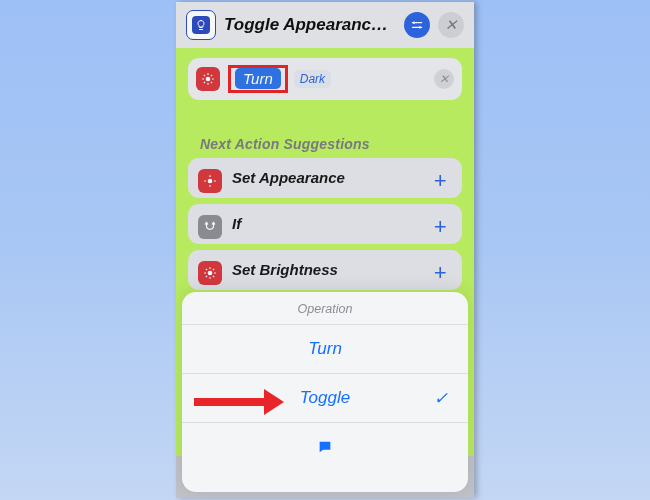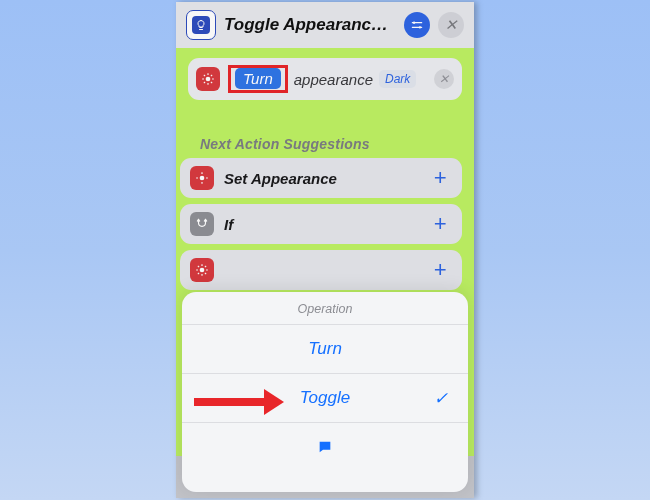--- a/index.html
+++ b/index.html
@@ -33,22 +33,22 @@
   display: flex; align-items: center; padding: 0 8px; gap: 6px;
 }
 .red-sq { width: 24px; height: 24px; border-radius: 6px; background: #d83a3f; display:flex; align-items:center; justify-content:center; }
 .highlight-box { border: 3px solid #e8262a; padding: 2px 4px; margin-left: 2px; }
 .pill-blue { background: #2f76e8; color: #fff; border-radius: 5px; padding: 2px 8px; font-size: 15px; font-weight:500; }
 .dark-token { color: #2f66e5; font-size: 12px; font-weight: 500; padding: 2px 6px; background:#e2e6ee; border-radius:5px; }
 .card-text { color: #3a3a3e; font-size: 15px; }
 .card-close { margin-left: auto; width: 20px; height: 20px; border-radius: 50%; background: #d7d8dd; color:#92939a; font-size:12px; display:flex; align-items:center; justify-content:center; }
 .section-title { margin: 36px 14px 6px 24px; color: #7d7e84; font-size: 14px; font-weight: 600; letter-spacing: .2px; }
 .sugg {
-  margin: 6px 12px 0 4px; background: #e5e6eb; border-radius: 11px; height: 40px;
-  display: flex; align-items: center; padding: 0 10px; gap: 10px;
+  margin: 6px 12px 0 12px; background: #e5e6eb; border-radius: 11px; height: 40px;
+  display: flex; align-items: flex-start; padding: 11px 10px; gap: 10px;
 }
 .sugg-icon { width: 24px; height: 24px; border-radius: 6px; display:flex; align-items:center; justify-content:center; }
 .sugg-red { background: #d83a3f; }
 .sugg-gray { background: #8f9096; }
 .sugg-label { font-size: 15px; font-weight: 600; color: #1a1a1c; }
 .plus { margin-left: auto; width: 24px; height: 24px; border-radius: 50%; background: transparent; color: #2f66e5; font-size: 22px; font-weight: 400; display:flex; align-items:center; justify-content:center; }
 .dim-overlay { position: absolute; left:0; right:0; top:0; bottom:0; background: rgba(0,0,0,0.03); pointer-events:none; }
 .sheet {
   position: absolute; left: 6px; right: 6px; bottom: 6px; height: 200px;
   background: #f4f5f7; border-radius: 14px; display:flex; flex-direction:column;
@@ -110,21 +110,20 @@
             <line x1="4.9" y1="4.9" x2="7" y2="7"></line>
             <line x1="17" y1="17" x2="19.1" y2="19.1"></line>
             <line x1="4.9" y1="19.1" x2="7" y2="17"></line>
             <line x1="17" y1="7" x2="19.1" y2="4.9"></line>
           </g>
         </svg>
     </div>
     <span class="highlight-box">
       <span class="pill-blue">Turn</span>
     </span>
-    <span class="card-text">appearance</span>
     <span class="dark-token">Dark</span>
     <span class="card-close">✕</span>
   </div>
 
   <div class="section-title">Next Action Suggestions</div>
 
   <div class="sugg">
     <div class="sugg-icon sugg-red">
       <svg width="14" height="14" viewBox="0 0 24 24">
           <circle cx="12" cy="12" r="4" fill="#fff"></circle>
@@ -159,20 +158,21 @@
             <line x1="12" y1="19" x2="12" y2="22"></line>
             <line x1="2" y1="12" x2="5" y2="12"></line>
             <line x1="19" y1="12" x2="22" y2="12"></line>
             <line x1="4.9" y1="4.9" x2="7" y2="7"></line>
             <line x1="17" y1="17" x2="19.1" y2="19.1"></line>
             <line x1="4.9" y1="19.1" x2="7" y2="17"></line>
             <line x1="17" y1="7" x2="19.1" y2="4.9"></line>
           </g>
         </svg>
     </div>
+    <span class="sugg-label">Set Brightness</span>
     <span class="plus">+</span>
   </div>
 
   <div class="search-bar">
     <svg width="14" height="14" viewBox="0 0 24 24" fill="none">
         <circle cx="10" cy="10" r="6" stroke="#7c7d83" stroke-width="2"></circle>
         <line x1="15" y1="15" x2="20" y2="20" stroke="#7c7d83" stroke-width="2" stroke-linecap="round"></line>
       </svg>
     <span>Search for apps and actions</span>
   </div>

